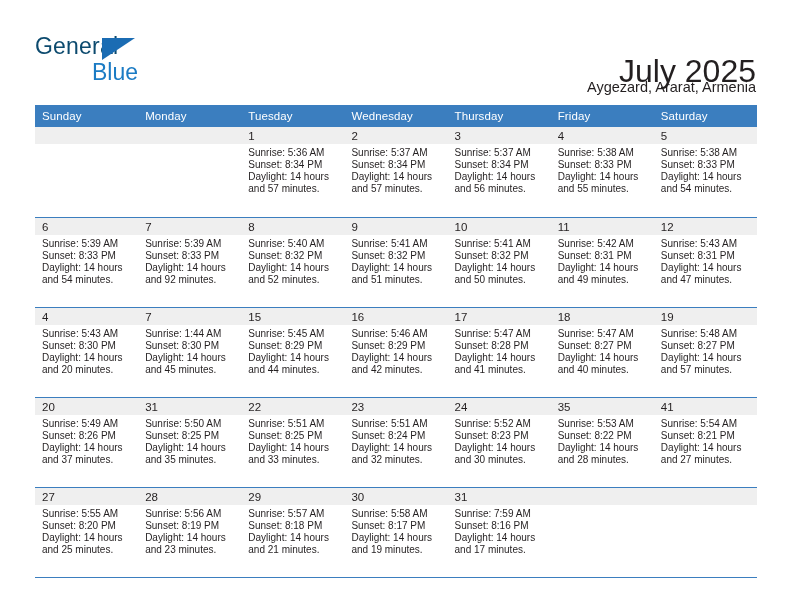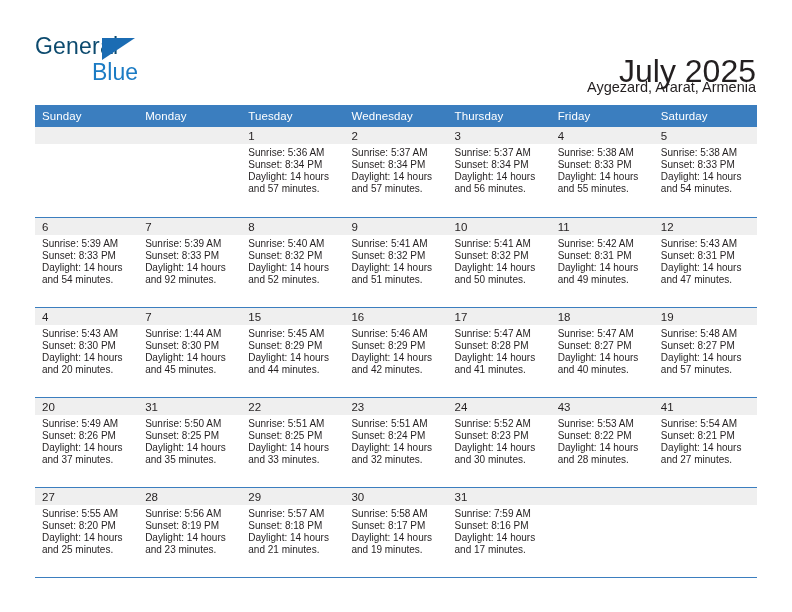--- a/index.html
+++ b/index.html
@@ -482,21 +482,21 @@
               <div class="details">
                 <div>Sunrise: 5:52 AM</div>
                 <div>Sunset: 8:23 PM</div>
                 <div>Daylight: 14 hours</div>
                 <div>and 30 minutes.</div>
               </div>
             </div>
           </td>
           <td>
             <div class="cell">
-              <div class="daynum-band">43</div>
+              <div class="daynum-band">35</div>
               <div class="details">
                 <div>Sunrise: 5:53 AM</div>
                 <div>Sunset: 8:22 PM</div>
                 <div>Daylight: 14 hours</div>
                 <div>and 28 minutes.</div>
               </div>
             </div>
           </td>
           <td>
             <div class="cell">

